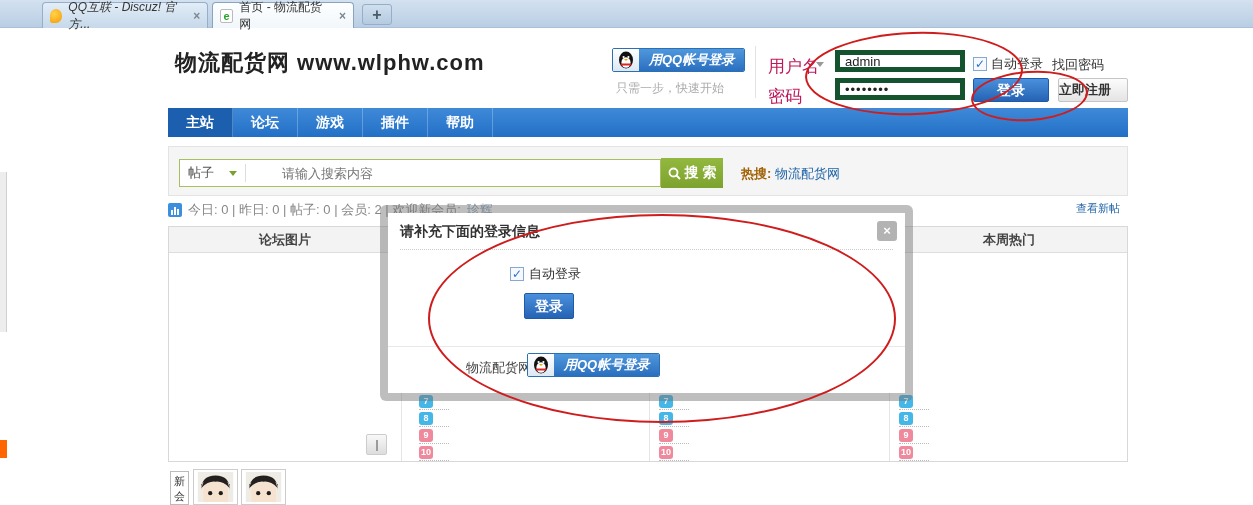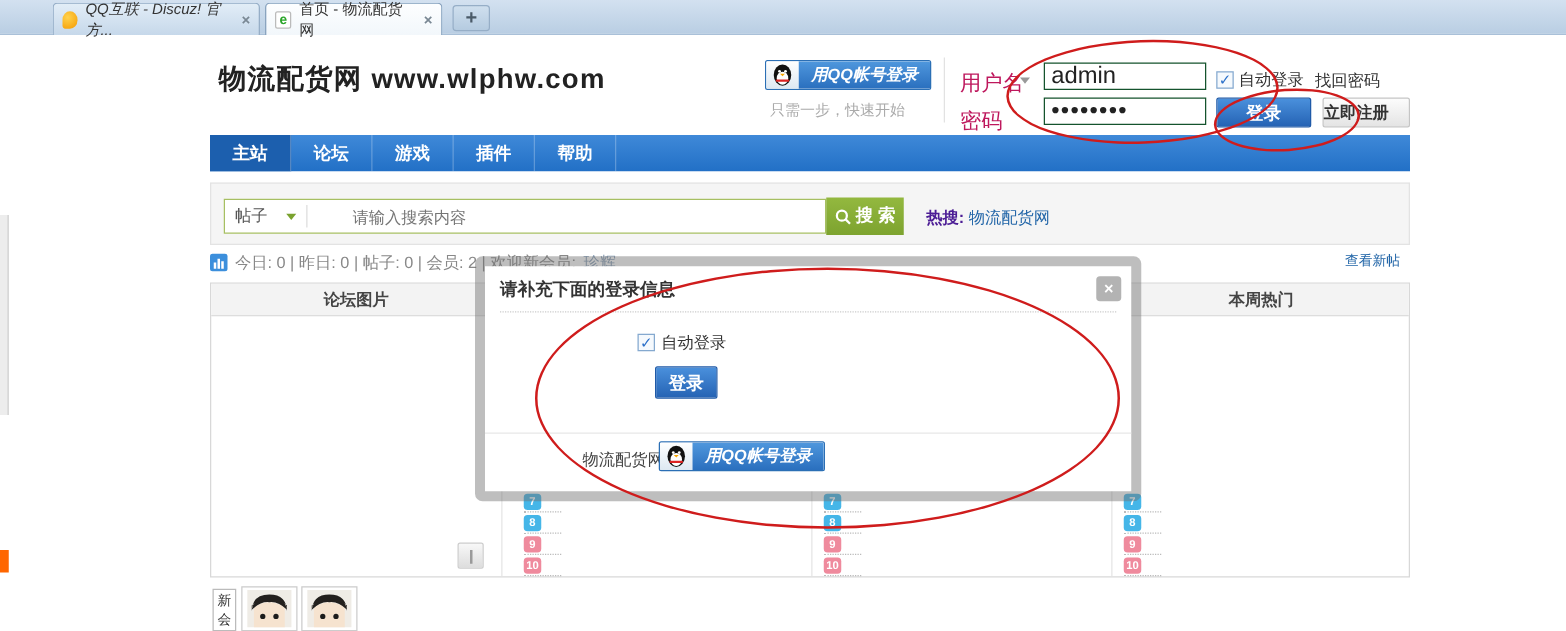--- a/index.html
+++ b/index.html
@@ -27,21 +27,21 @@
   .qq-btn { position:absolute; display:flex; height:24px; border:1px solid #2b6fb5; border-radius:2px; overflow:hidden; cursor:pointer; }
   .qq-btn .icon-cell { width:26px; background:linear-gradient(#ffffff,#dde8f2); display:flex; align-items:center; justify-content:center; }
   .qq-btn .txt-cell { background:linear-gradient(#4f97dd,#2a6fbe); color:#fff; font-size:13px; font-weight:bold;
     display:flex; align-items:center; padding:0 10px;font-style:italic; }
   #qq-btn-header { left:612px; top:48px; }
   .qq-hint { position:absolute; left:616px; top:80px; font-size:12px; color:#aaa; }
   .vdivider { position:absolute; left:755px; top:46px; width:1px; height:52px; background:#e2e2e2; }
 
   .fld-label { position:absolute; font-size:17px; color:#be185d; }
   .arrow-down-gray { position:absolute; width:0; height:0; border-left:4px solid transparent; border-right:4px solid transparent; border-top:5px solid #999; }
-  .login-input { position:absolute; width:130px; height:22px; border:1px solid #14532d; font-size:19px; padding:0 5px;
+  .login-input { position:absolute; width:130px; height:22px; border:5px solid #14532d; font-size:13px; padding:0 5px;
     color:#222; background:#fff; font-family:"Liberation Sans","DejaVu Sans",sans-serif; }
   .cbx { width:14px; height:14px; border:1px solid #85a9cf; background:#f5f9fd; color:#2a6fc9; font-size:12px;
     font-weight:bold; line-height:12px; text-align:center; display:inline-block; }
   .chk-label { font-size:13px; color:#333; }
   .link { color:#2366a8; text-decoration:none; font-size:13px; cursor:pointer; }
   .btn-blue { background:linear-gradient(#4a90dc,#2563b4); border:1px solid #1f5aa8; color:#fff; font-weight:bold;
     font-size:14px; text-align:center; cursor:pointer; border-radius:2px; }
   #login-btn { position:absolute; left:973px; top:78px; width:76px; height:24px; line-height:22px; }
   #register-btn { position:absolute; left:1058px; top:78px; width:70px; height:24px; line-height:22px;
     background:linear-gradient(#fcfcfc,#e4e4e4); border:1px solid #c5c5c5; color:#333; font-size:13px; font-weight:bold;
@@ -62,21 +62,21 @@
     border:1px solid #a6bf62; display:flex; align-items:center;gap:28px; }
   .search-select { width:66px; display:flex; align-items:center; justify-content:space-between; padding:0 8px;
     color:#555; font-size:13px; border-right:1px solid #ddd; cursor:pointer; }
   .arrow-down-green { width:0; height:0; border-left:4px solid transparent; border-right:4px solid transparent; border-top:5px solid #7aa22e; }
   .search-input { flex:1; border:none; outline:none; font-size:13px; color:#999; padding:0 8px;
     font-family:"Liberation Sans","DejaVu Sans",sans-serif; background:transparent; }
   .search-btn { position:absolute; left:492px; top:11px; width:62px; height:30px;
     background:linear-gradient(#93b83f,#7da32f); color:#fff; font-size:14px; font-weight:bold;
     display:flex; align-items:center; justify-content:center; gap:4px; cursor:pointer; }
   .hot { position:absolute; left:572px; top:18px; font-size:13px; }
-  .hot b { color:#4c1d95; }
+  .hot b { color:#a16207; }
 
   
   .stats { position:absolute; left:168px; top:201px; font-size:13px; color:#888; display:flex; align-items:center; gap:6px; }
   .chart-icon { width:14px; height:14px; background:#3c8fdc; border-radius:2px; position:relative; display:inline-block; }
   .chart-icon i { position:absolute; bottom:2px; width:2px; background:#fff; }
   .chart-icon i:nth-child(1){ left:3px; height:5px; } .chart-icon i:nth-child(2){ left:6px; height:8px; } .chart-icon i:nth-child(3){ left:9px; height:6px; }
   #view-new { position:absolute; left:1076px; top:201px; font-size:11px; }
 
   
   .portal { position:absolute; left:168px; top:226px; width:960px; height:236px; border:1px solid #d8d8d8; background:#fff; }

